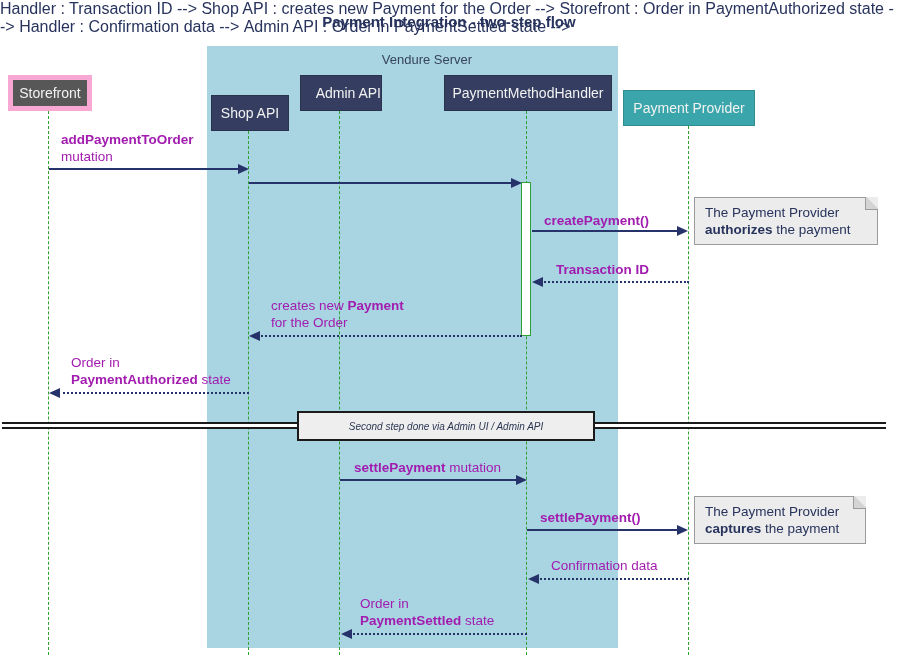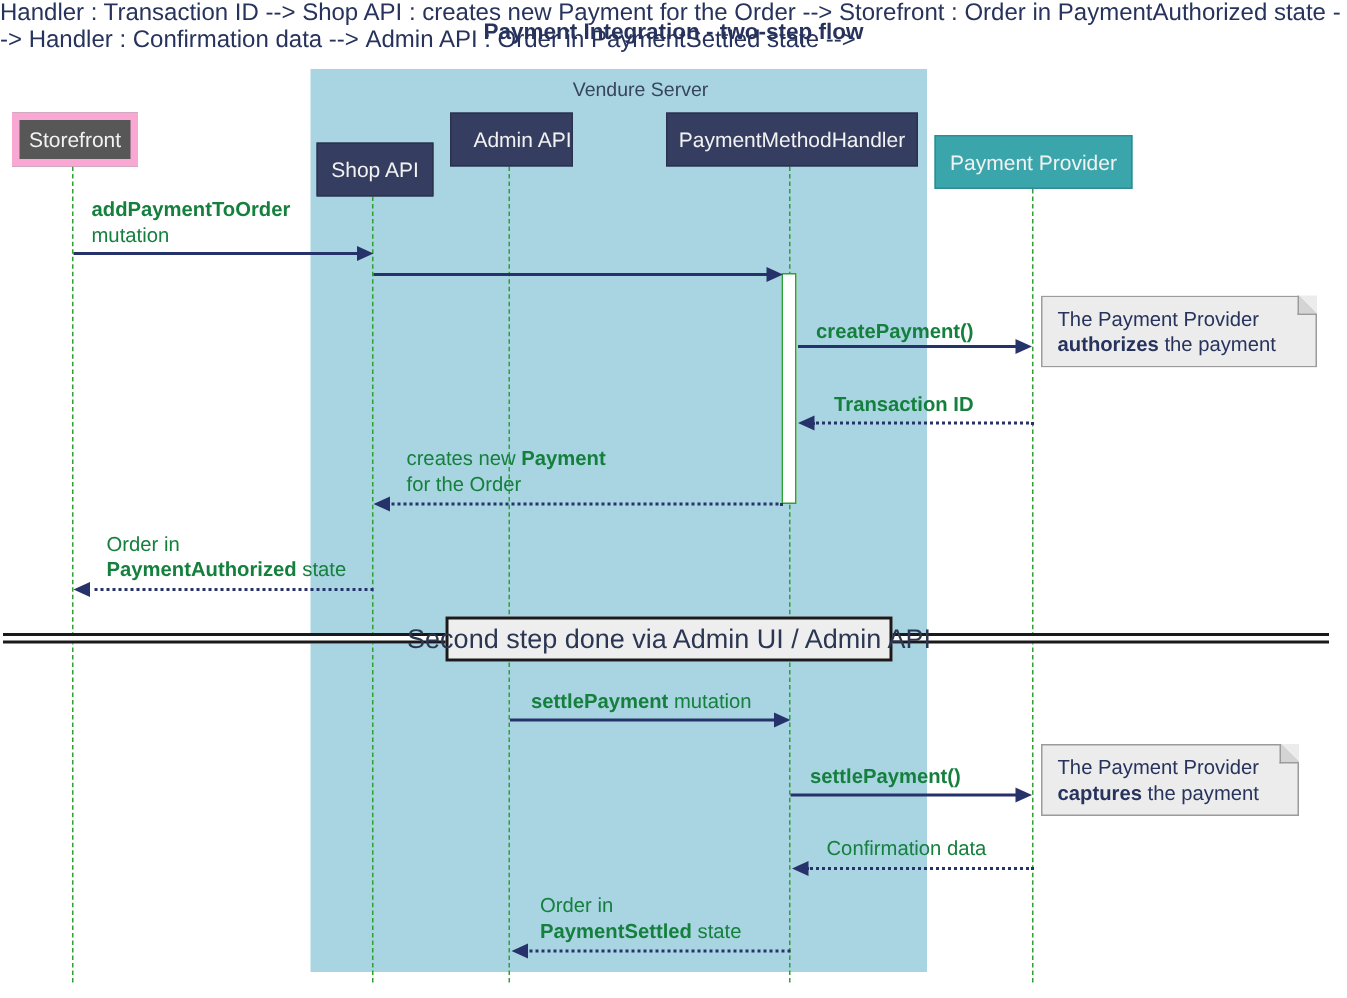--- a/index.html
+++ b/index.html
@@ -18,35 +18,35 @@
   }
   .p-navy{background:#353E60;border:1px solid #2A324E;}
   .p-gray{background:#575757;border:5px solid #f9a8d4;}
   .p-teal{background:#3AA6AB;border:1px solid #2F8D92;}
   .activation{left:521px;top:182px;width:10px;height:154px;background:#fff;border:1px solid #2EA12E;box-sizing:border-box;z-index:2;}
   .line{height:0;border-top:2px solid #26336B;z-index:3;}
   .line.dotted{border-top-style:dotted;}
   .head{width:0;height:0;border-top:5px solid transparent;border-bottom:5px solid transparent;z-index:3;}
   .head.r{border-left:11px solid #26336B;}
   .head.l{border-right:11px solid #26336B;}
-  .msg-label{font-size:13.5px;line-height:17px;white-space:nowrap;z-index:3;color:#15803d;}
+  .msg-label{font-size:13.5px;line-height:17px;white-space:nowrap;z-index:3;color:#a21caf;}
   .msg-label b{font-weight:bold;}
   .note{
     background:#ECECEC;box-sizing:border-box;border:1px solid #9B9B9B;
     clip-path:polygon(0 0, calc(100% - 13px) 0, 100% 13px, 100% 100%, 0 100%);
     padding:6px 0 12px 10px;font-size:13.5px;line-height:17px;white-space:nowrap;z-index:4;color:#27335C;
   }
   .fold{width:13px;height:13px;border-left:1px solid #9B9B9B;border-bottom:1px solid #9B9B9B;
     background:linear-gradient(to bottom left,#ECECEC 49%,#D4D4D4 50%);box-sizing:border-box;z-index:5;}
   #divider-lines{left:2px;top:422px;width:884px;height:3px;background:#fff;
     border-top:2px solid #1A1A1A;border-bottom:2px solid #1A1A1A;z-index:4;}
   #divider-box{
     left:297px;top:411px;width:298px;height:30px;box-sizing:border-box;background:#EEEEEE;
     border:2px solid #1A1A1A;display:flex;align-items:center;justify-content:center;
-    font-size:18px;color:#2B3752;z-index:5;white-space:nowrap;
+    font-size:10px;color:#2B3752;z-index:5;white-space:nowrap;font-style:italic;
   }
 </style>
 </head>
 <body>
 
 <div id="canvas">
 
   <div id="title" class="abs">Payment Integration - two-step flow</div>
 
   <div id="frame" class="abs"></div>

